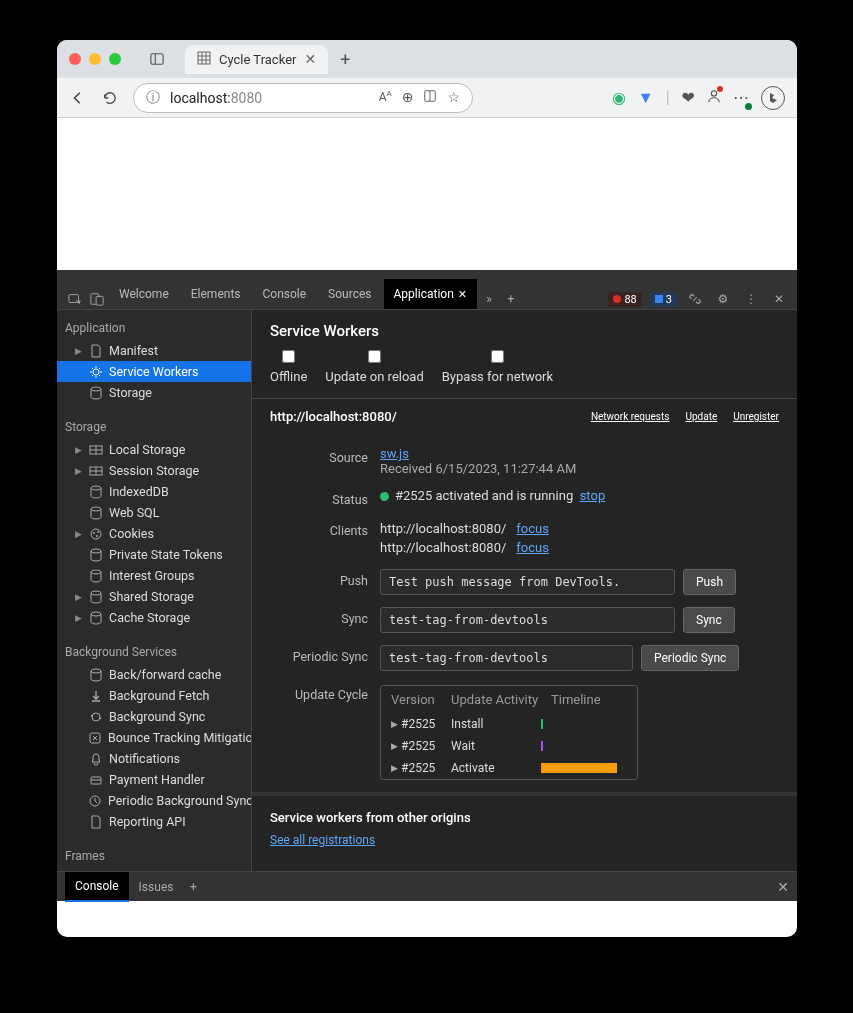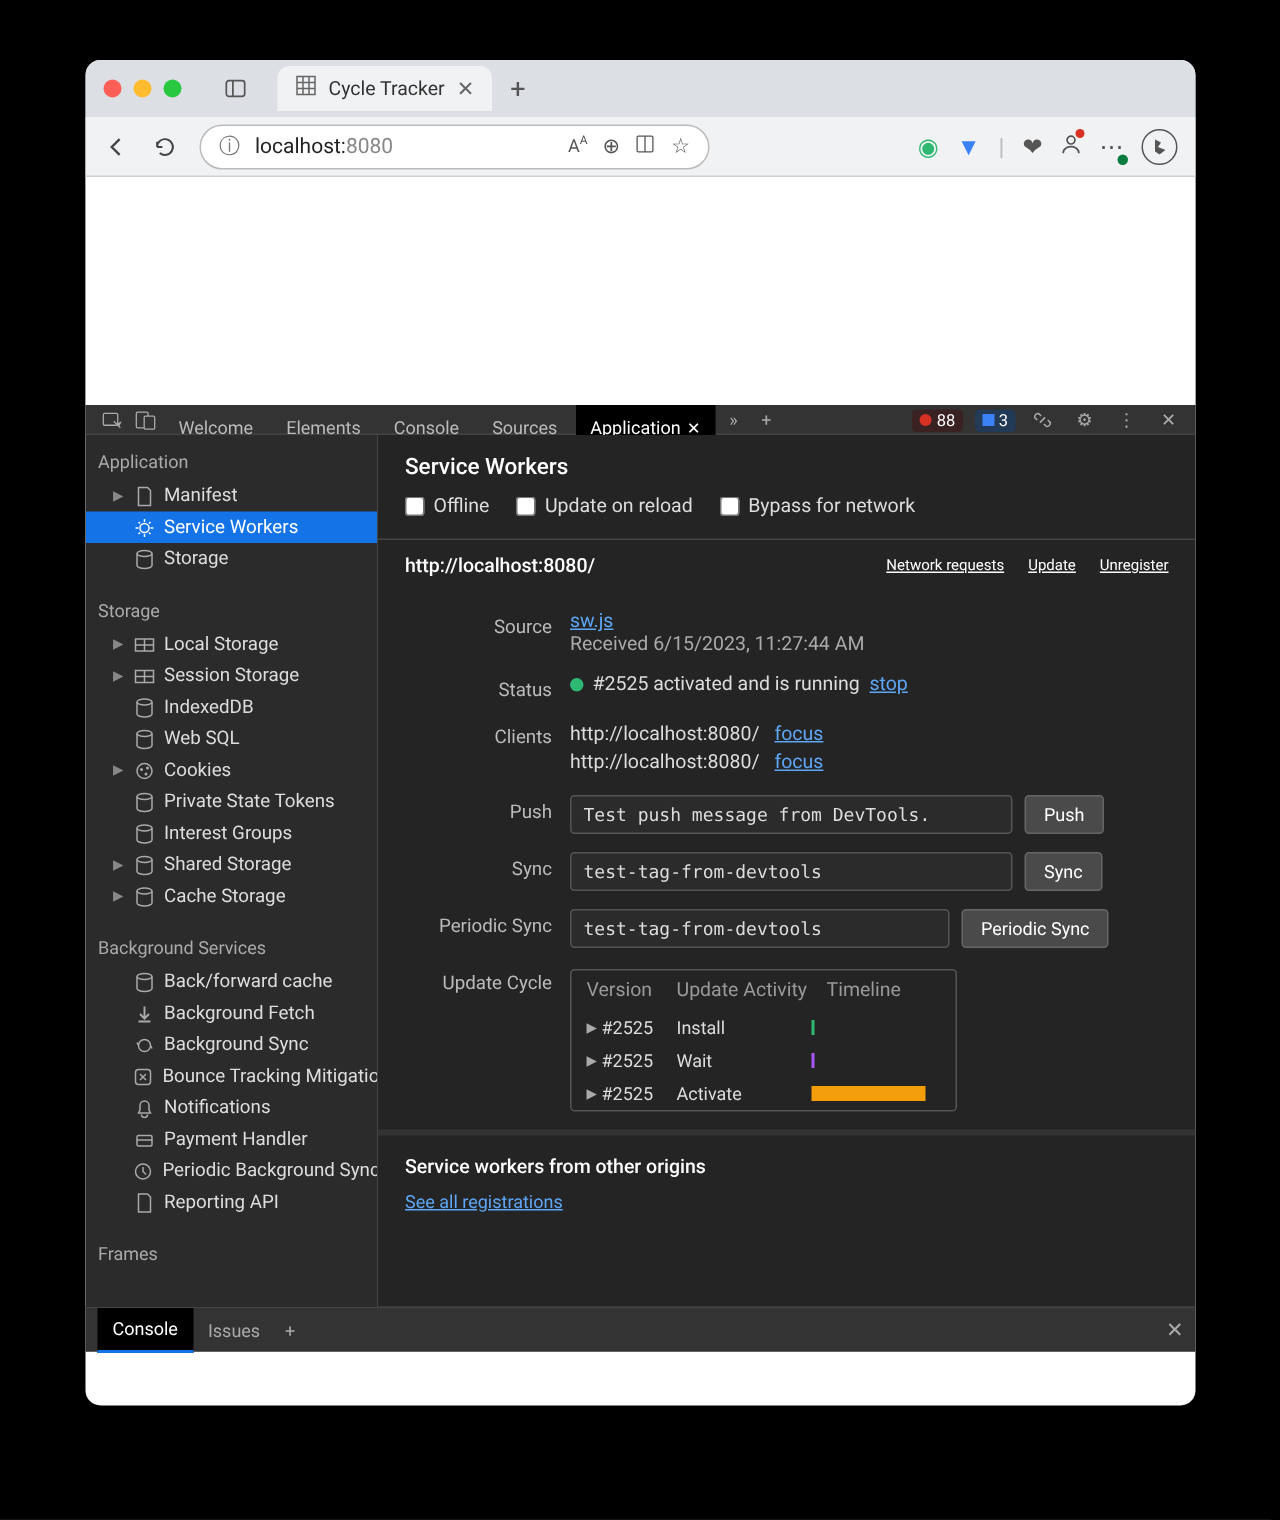--- a/index.html
+++ b/index.html
@@ -38,21 +38,21 @@
 .url-actions { margin-left: auto; display: flex; gap: 10px; color: #555; }
 .toolbar-right { display: flex; gap: 12px; align-items: center; color: #555; margin-left: auto; }
 .avatar-icon { position: relative; }
 .red-dot::after { content:""; position:absolute; top:-2px; right:-2px; width:6px; height:6px; background:#d93025; border-radius:50%; }
 .bing-circle { width:24px; height:24px; border:1.5px solid #555; border-radius:50%; display:flex; align-items:center; justify-content:center; }
 
 .page-area { background: #fff; height: 152px; }
 
 
 .devtools { background: #242424; color: #ccc; height: 631px; display: flex; flex-direction: column; font-size: 12px; }
-.dt-tabs { height: 20px; background: #333; display: flex; align-items: flex-start; padding: 0 8px; gap: 2px; border-bottom: 1px solid #444; }
+.dt-tabs { height: 40px; background: #333; display: flex; align-items: flex-end; padding: 0 8px; gap: 2px; border-bottom: 1px solid #444; }
 .dt-tab-icon { width: 20px; height: 20px; display:flex; align-items:center; justify-content:center; color:#aaa; }
 .dt-tab { padding: 0 10px; color: #bbb; font-size: 12px; height: 30px; display: flex; align-items: center; gap: 4px; }
 .dt-tab.active { background: #000; color: #fff; }
 .dt-tab .close-x { font-size: 11px; }
 .dt-tabs-right { margin-left: auto; display: flex; align-items: center; gap: 8px; }
 .badge { font-size: 11px; padding: 1px 5px; border-radius: 3px; display: inline-flex; align-items: center; gap: 3px; }
 .badge-red { background: #3a2222; color: #fff; }
 .badge-blue { background: #223a55; color: #fff; }
 .badge .dot-red { width:8px; height:8px; background:#d93025; border-radius:50%; }
 .badge .sq-blue { width:8px; height:8px; background:#3b82f6; }
@@ -64,21 +64,21 @@
 .sb-header { padding: 5px 8px; color: #aaa; font-size: 12px; }
 .sb-item { padding: 3px 8px 3px 18px; display: flex; align-items: center; gap: 6px; color: #ddd; font-size: 12.5px; white-space: nowrap; }
 .sb-item.selected { background: #1473e6; color: #fff; }
 .sb-arrow { width: 8px; font-size: 9px; color: #888; }
 .sb-arrow.blank { visibility: hidden; }
 .sb-icon { width: 14px; height: 14px; flex-shrink: 0; display:flex; align-items:center; justify-content:center; }
 
 .dt-main { flex: 1; background: #242424; overflow-y: auto; display: flex; flex-direction: column; }
 .sw-header { padding: 12px 18px 0; color: #fff; font-size: 15px; font-weight: 500; }
 .sw-checkboxes { padding: 10px 18px 14px; display: flex; gap: 18px; font-size: 13px; color: #ddd; }
-.sw-check { display: flex; align-items: center; gap: 6px; }
+.sw-check { display: flex; align-items: center; gap: 6px; flex-direction: column; }
 .sw-check input { accent-color: #1473e6; }
 .sw-divider { height: 1px; background: #444; }
 
 .sw-info-header { padding: 10px 18px; display: flex; align-items: center; }
 .sw-url { color: #fff; font-size: 13px; font-weight: 500; }
 .sw-links { margin-left: auto; display: flex; gap: 16px; }
 .sw-link { color: #fff; text-decoration: underline; cursor: pointer; font-size: 10px; }
 
 .sw-grid { padding: 6px 18px; }
 .sw-row { display: flex; padding: 6px 0; align-items: flex-start; }

